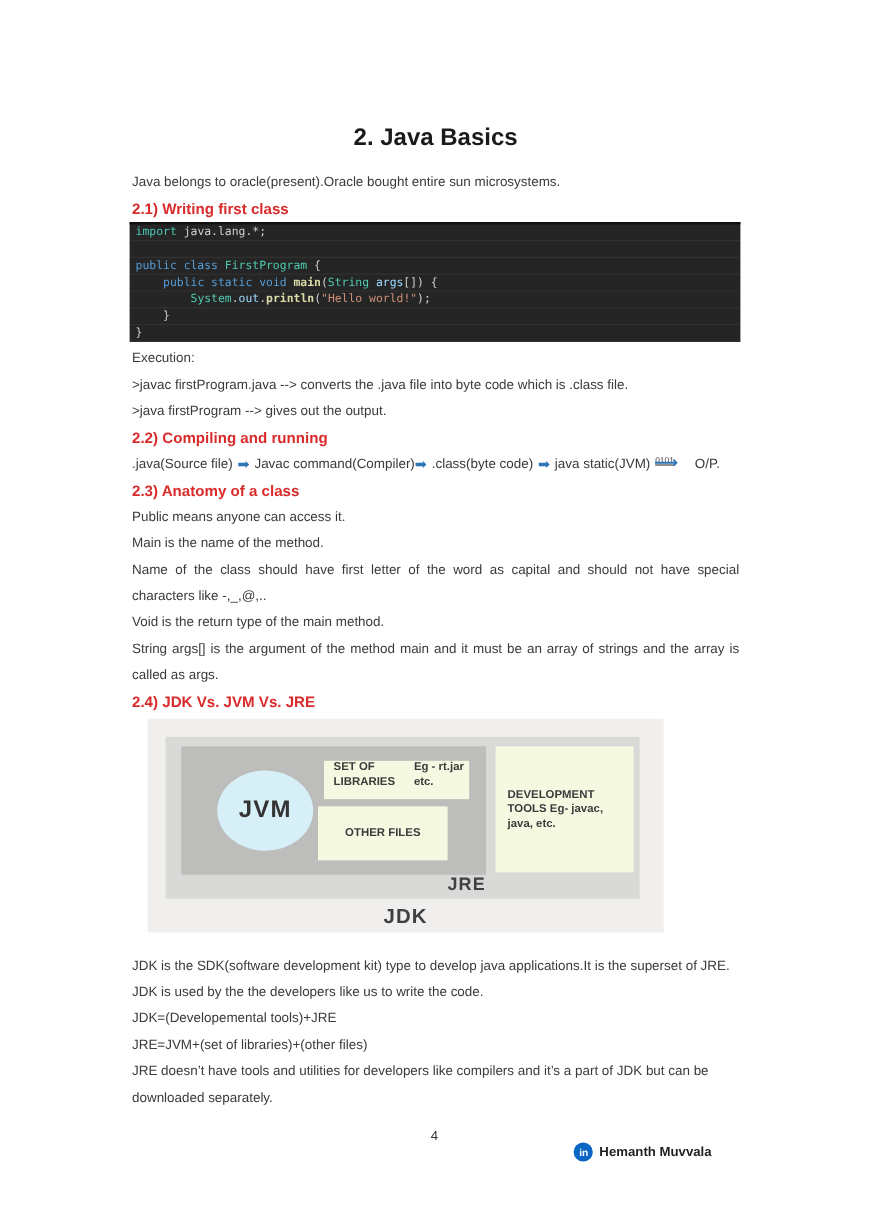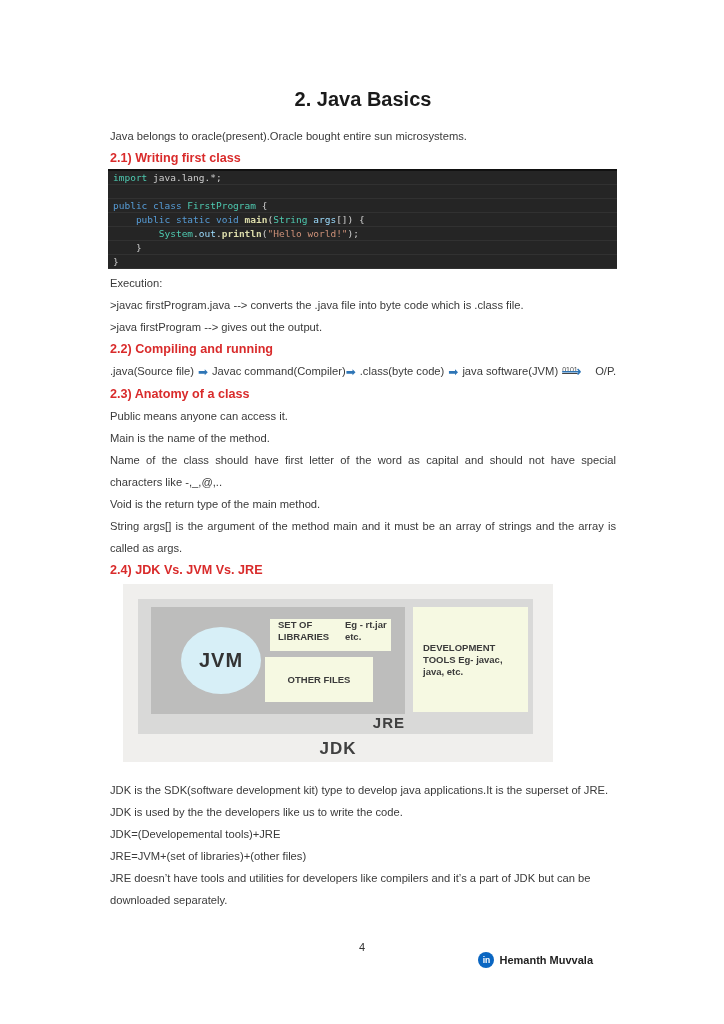--- a/index.html
+++ b/index.html
@@ -19,20 +19,21 @@
     top: 86px;
     width: 506px;
   }
   .doc-title {
     font-size: 20px;
     font-weight: bold;
     color: #1a1a1a;
     text-align: center;
     line-height: 26px;
     margin-bottom: 13px;
+    margin-top: 16px;
   }
   p.body-text {
     font-size: 11.2px;
     line-height: 22px;
     color: #3a3a3a;
   }
   p.justify { text-align: justify; }
   .red-heading {
     font-size: 12.6px;
     font-weight: bold;
@@ -218,21 +219,21 @@
         <div class="code-line"><span class="tok-plain">    }</span></div>
         <div class="code-line"><span class="tok-plain">}</span></div>
       </div>
 
     <p class="body-text exec-label">Execution:</p>
     <p class="body-text">&gt;javac firstProgram.java --&gt; converts the .java file into byte code which is .class file.</p>
     <p class="body-text">&gt;java firstProgram --&gt; gives out the output.</p>
 
     <h2 class="red-heading">2.2) Compiling and running</h2>
 
-    <p class="body-text flow"><span>.java(Source file)</span><span class="arrow">➡</span><span>Javac command(Compiler)</span><span class="arrow tight">➡</span><span>.class(byte code)</span><span class="arrow">➡</span><span>java software(JVM)</span><span class="binary-arrow"><span class="binary">0101</span><span class="long-arrow">⟶</span></span><span>O/P.</span></p>
+    <p class="body-text flow"><span>.java(Source file)</span><span class="arrow">➡</span><span>Javac command(Compiler)</span><span class="arrow tight">➡</span><span>.class(byte code)</span><span class="arrow">➡</span><span>java static(JVM)</span><span class="binary-arrow"><span class="binary">0101</span><span class="long-arrow">⟶</span></span><span>O/P.</span></p>
 
     <h2 class="red-heading">2.3) Anatomy of a class</h2>
 
     <p class="body-text">Public means anyone can access it.</p>
     <p class="body-text">Main is the name of the method.</p>
     <p class="body-text justify">Name of the class should have first letter of the word as capital and should not have special characters like -,_,@,..</p>
     <p class="body-text">Void is the return type of the main method.</p>
     <p class="body-text justify">String args[] is the argument of the method main and it must be an array of strings and the array is called as args.</p>
 
     <h2 class="red-heading">2.4) JDK Vs. JVM Vs. JRE</h2>

